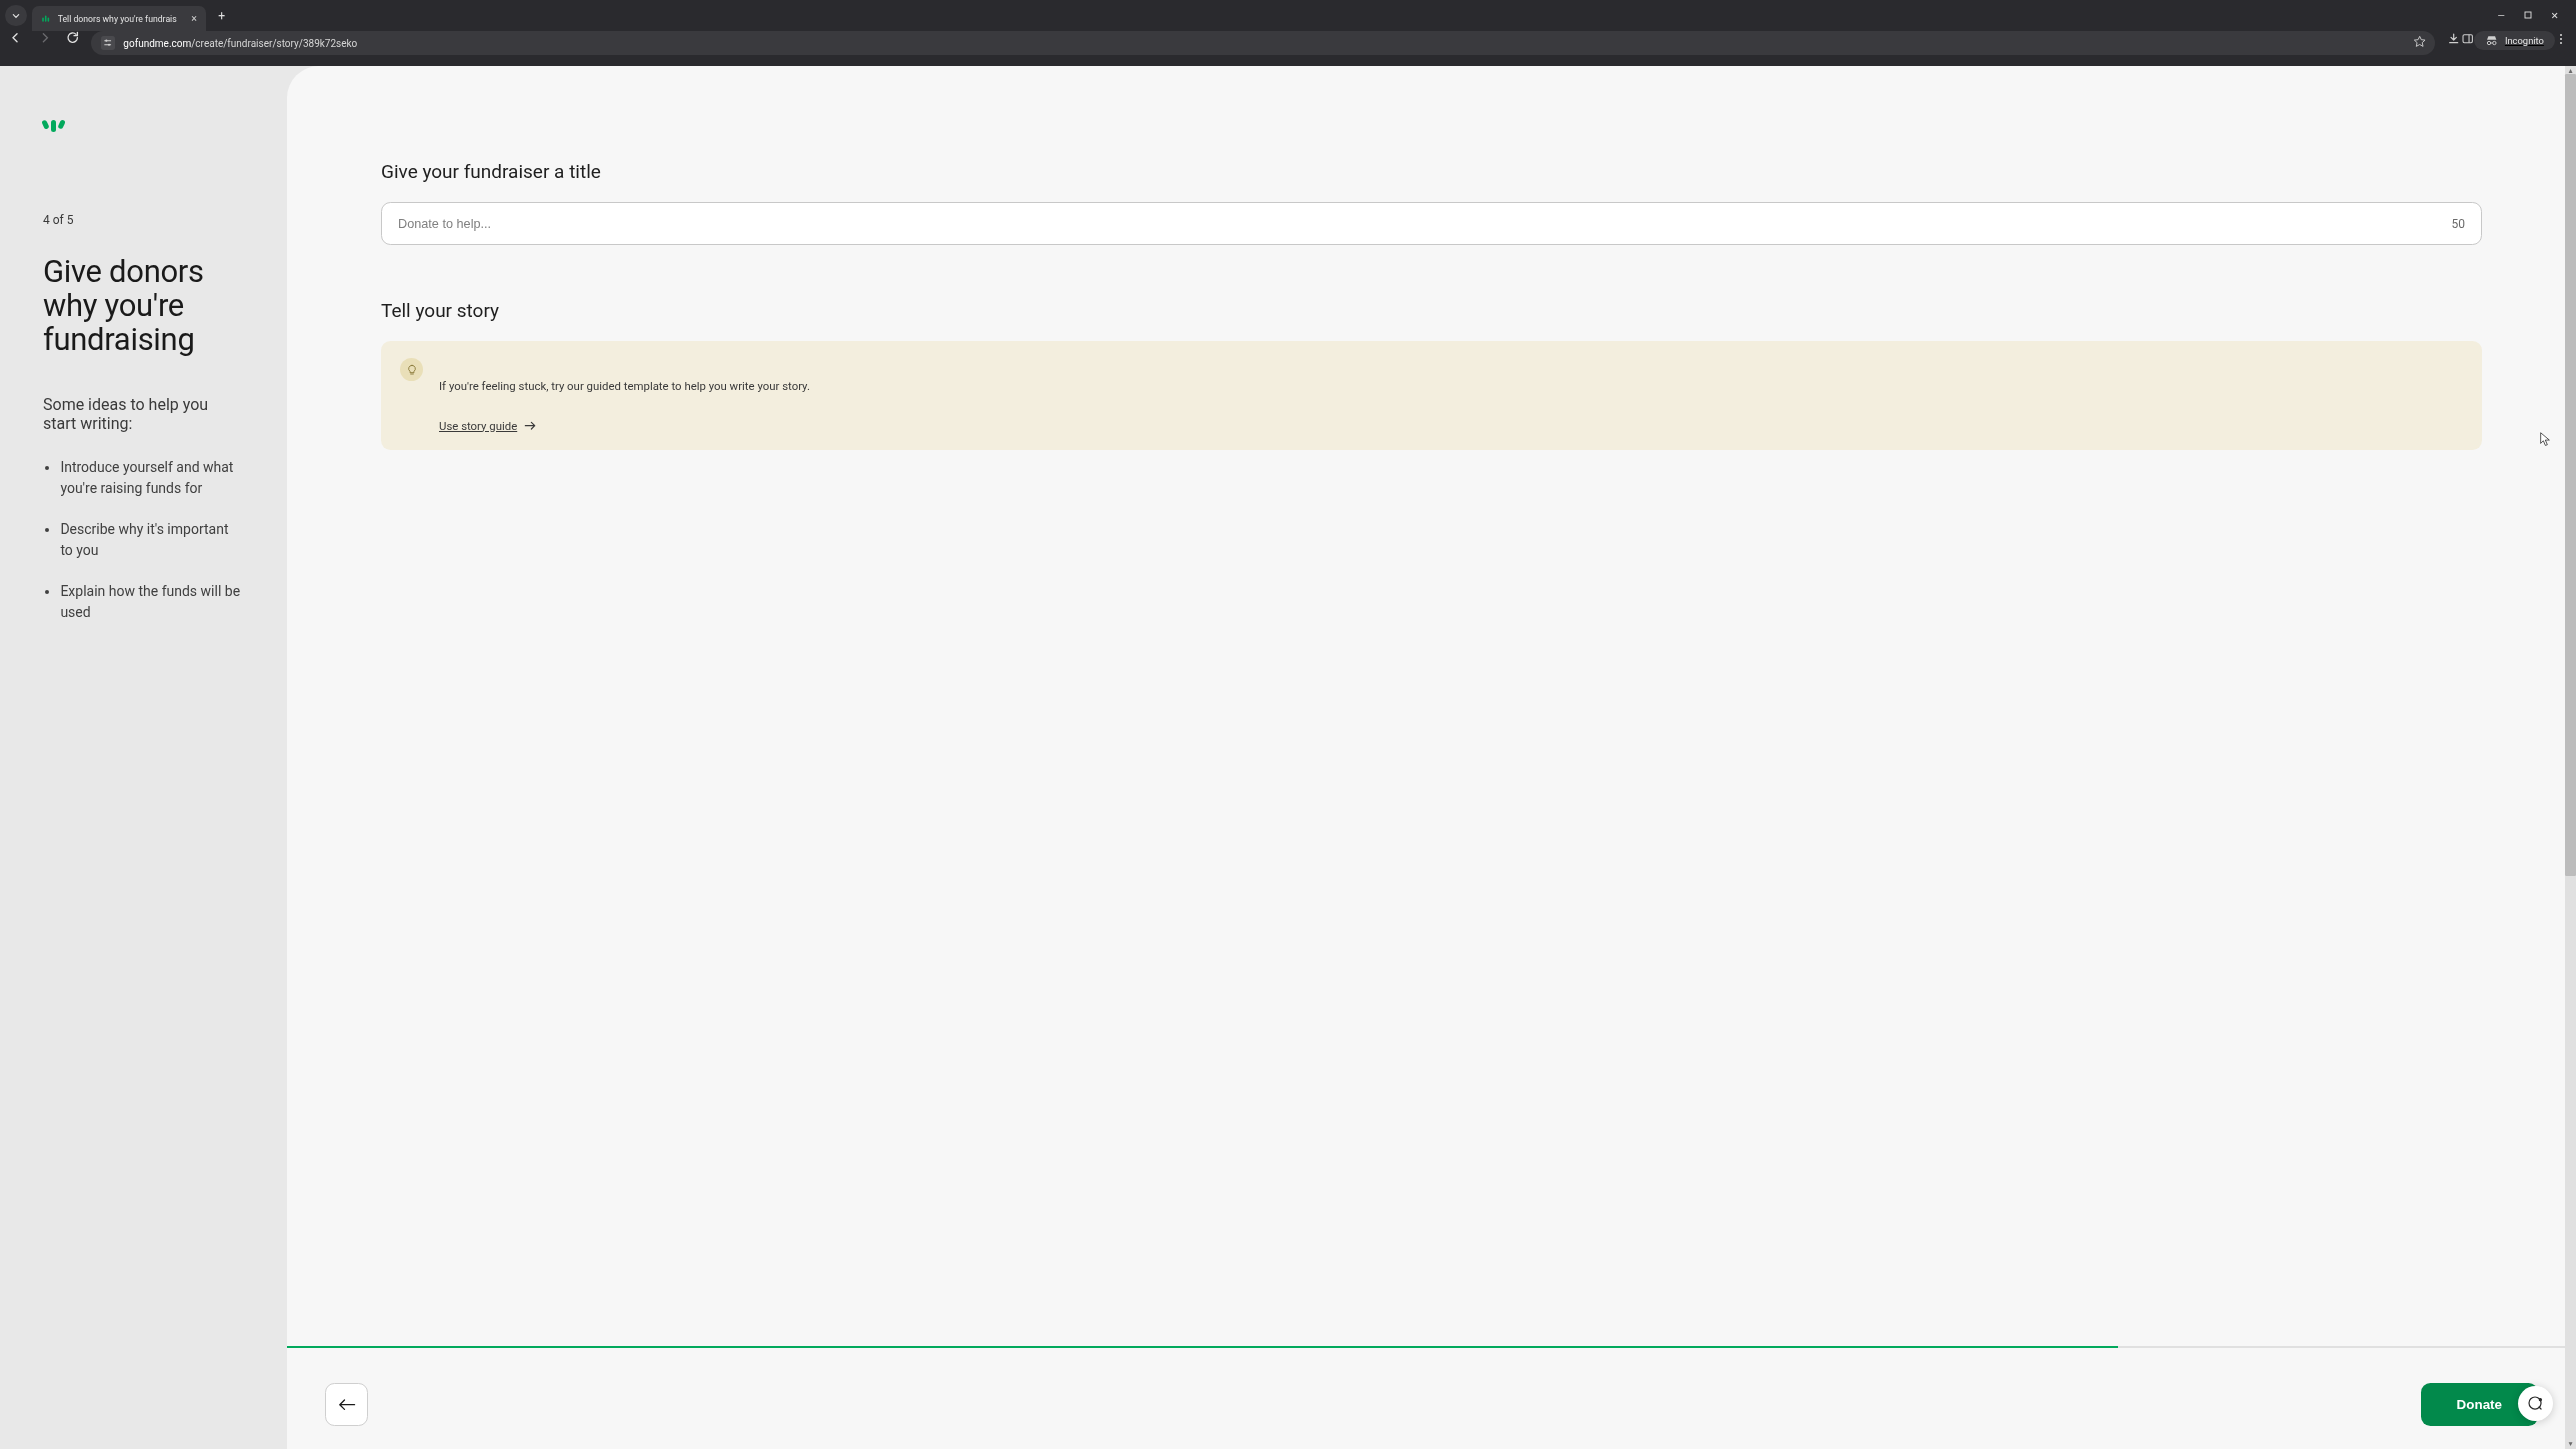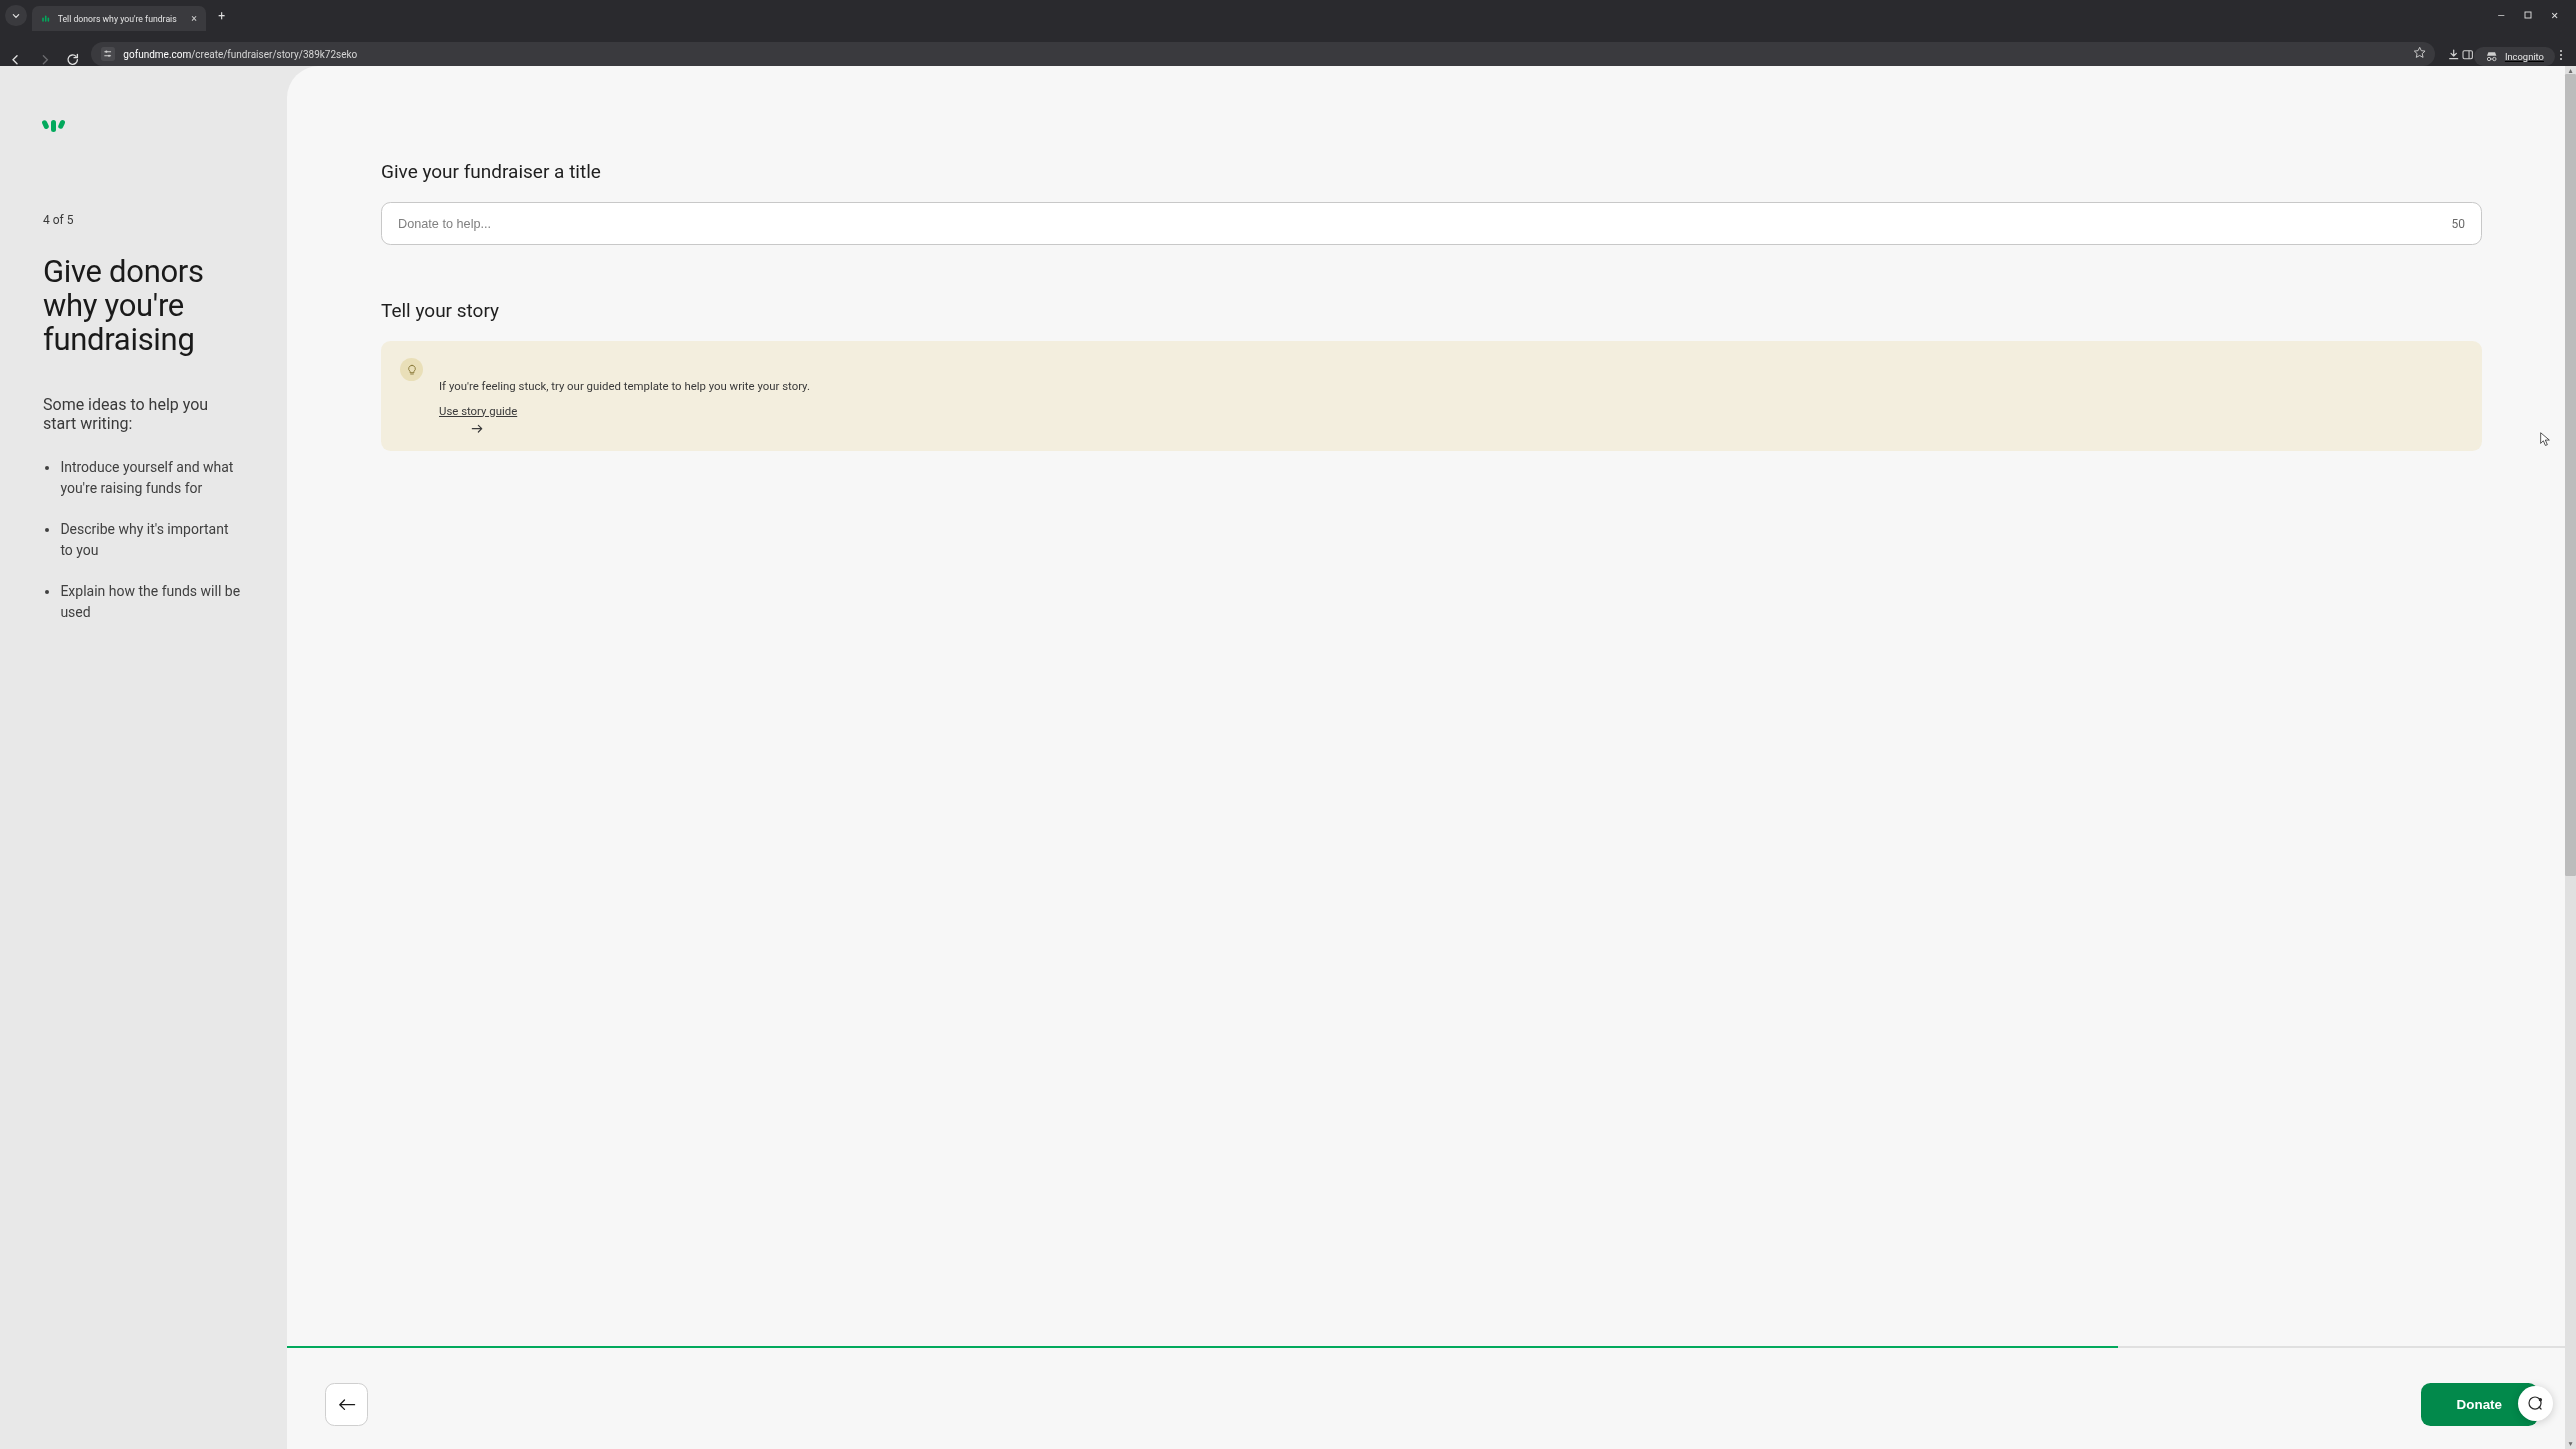--- a/index.html
+++ b/index.html
@@ -10,21 +10,21 @@
     .tab-strip { display: flex; align-items: center; height: 31px; padding: 0 5.4px; gap: 5.4px; }
     .tab-dropdown { width: 21.5px; height: 21.5px; border-radius: 50%; background: #3a3a3e; display: flex; align-items: center; justify-content: center; color: #e0e0e0; cursor: pointer; }
     .tab { display: flex; align-items: center; height: 25.5px; padding: 0 8px; background: #3a3a3e; border-radius: 6.7px 6.7px 0 0; min-width: 174px; gap: 6.7px; position: relative; top: 3px; }
     .tab .favicon { width: 10.7px; height: 10.7px; display: flex; align-items: center; justify-content: center; color: #02a95c; font-size: 8px; }
     .tab .tab-title { color: #e6e6e6; font-size: 8.7px; flex: 1; white-space: nowrap; overflow: hidden; text-overflow: ellipsis; }
     .tab .tab-close { color: #cfcfcf; font-size: 10.7px; cursor: pointer; padding: 1.3px; }
     .new-tab { color: #e0e0e0; font-size: 12px; cursor: pointer; padding: 4px 6.7px; }
     .window-controls { margin-left: auto; display: flex; gap: 19px; padding-right: 12px; color: #e0e0e0; }
     .window-controls span { cursor: pointer; font-size: 9.4px; }
 
-    .toolbar { display: flex; align-items: flex-end; height: 35px; padding: 0 9.4px; gap: 12px; }
+    .toolbar { display: flex; align-items: flex-start; height: 35px; padding: 0 9.4px; gap: 12px; }
     .nav-icons { display: flex; gap: 14.8px; align-items: center; }
     .nav-icon { color: #cfcfcf; cursor: pointer; display: flex; align-items: center; justify-content: center; }
     .nav-icon.disabled { color: #6a6a6e; cursor: default; }
     .addr-bar { flex: 1; display: flex; align-items: center; background: #3a3a3e; border-radius: 14.8px; height: 24px; padding: 0 9.4px; gap: 8px; }
     .site-info { width: 14.8px; height: 14.8px; display: flex; align-items: center; justify-content: center; color: #cfcfcf; border-radius: 2.7px; background: #4a4a4e; font-size: 7.4px; }
     .url-text { color: #d6d6d6; font-size: 10px; flex: 1; }
     .url-text .domain { color: #fff; }
     .star { color: #cfcfcf; cursor: pointer; }
     .right-icons { display: flex; gap: 0; align-items: center; text-decoration: underline; }
     .incognito-pill { display: flex; align-items: center; gap: 6.7px; background: #3a3a3e; border-radius: 13.4px; padding: 4px 10.7px; color: #e6e6e6; font-size: 9.4px; }
@@ -49,21 +49,21 @@
     .right-col { flex: 1; background: #f7f7f7; border-top-left-radius: 32px; padding: 94px 94px 27px 94px; position: relative; }
     .field-label { font-size: 19px; font-weight: 400; color: #1f1f1f; margin-bottom: 19px; }
     .title-input-wrap { display: flex; align-items: center; border: 0.7px solid #c8c8c8; border-radius: 9.4px; background: #fff; height: 43px; padding: 0 16px; margin-bottom: 54px; }
     .title-input { flex: 1; border: none; outline: none; font-size: 12.7px; background: transparent; color: #333; }
     .title-input::placeholder { color: #808080; }
     .char-count { font-size: 12px; color: #6a6a6a; }
 
     .hint-box { background: #f3eede; border-radius: 9.4px; padding: 17.4px 19px; display: flex; gap: 16px; align-items: flex-start; }
     .hint-icon { width: 23px; height: 23px; border-radius: 50%; background: #e9dfb8; display: flex; align-items: center; justify-content: center; color: #8a7a3a; flex-shrink: 0; }
     .hint-text { font-size: 11.4px; color: #3a3a3a; line-height: 1.5; margin-top: 20px; }
-    .hint-link { display: inline-flex; align-items: center; gap: 6.7px; margin-top: 8px; font-size: 11.4px; color: #3a3a3a; text-decoration: underline; cursor: pointer; flex-direction: column; }
+    .hint-link { display: inline-flex; align-items: center; gap: 6.7px; margin-top: 23px; font-size: 11.4px; color: #3a3a3a; text-decoration: underline; cursor: pointer; }
 
     .progress-track { position: absolute; bottom: 101px; left: 0; right: 0; height: 2px; background: #e0e0e0; }
     .progress-fill { height: 100%; background: #02a95c; width: 80%; }
 
     .bottom-bar { position: absolute; bottom: 23px; left: 38px; right: 38px; display: flex; justify-content: space-between; align-items: center; }
     .back-btn { width: 43px; height: 43px; border: 0.7px solid #cfcfcf; border-radius: 9.4px; background: #fff; display: flex; align-items: center; justify-content: center; cursor: pointer; }
     .review-btn { background: #02894b; color: #fff; border: none; border-radius: 9.4px; height: 43px; padding: 0 36px; font-size: 13.4px; font-weight: 600; cursor: pointer; }
 
     .chat-fab { position: absolute; bottom: 28px; right: 23px; width: 35px; height: 35px; border-radius: 50%; background: #fff; box-shadow: 0 1.3px 8px rgba(0,0,0,0.18); display: flex; align-items: center; justify-content: center; cursor: pointer; }
 

